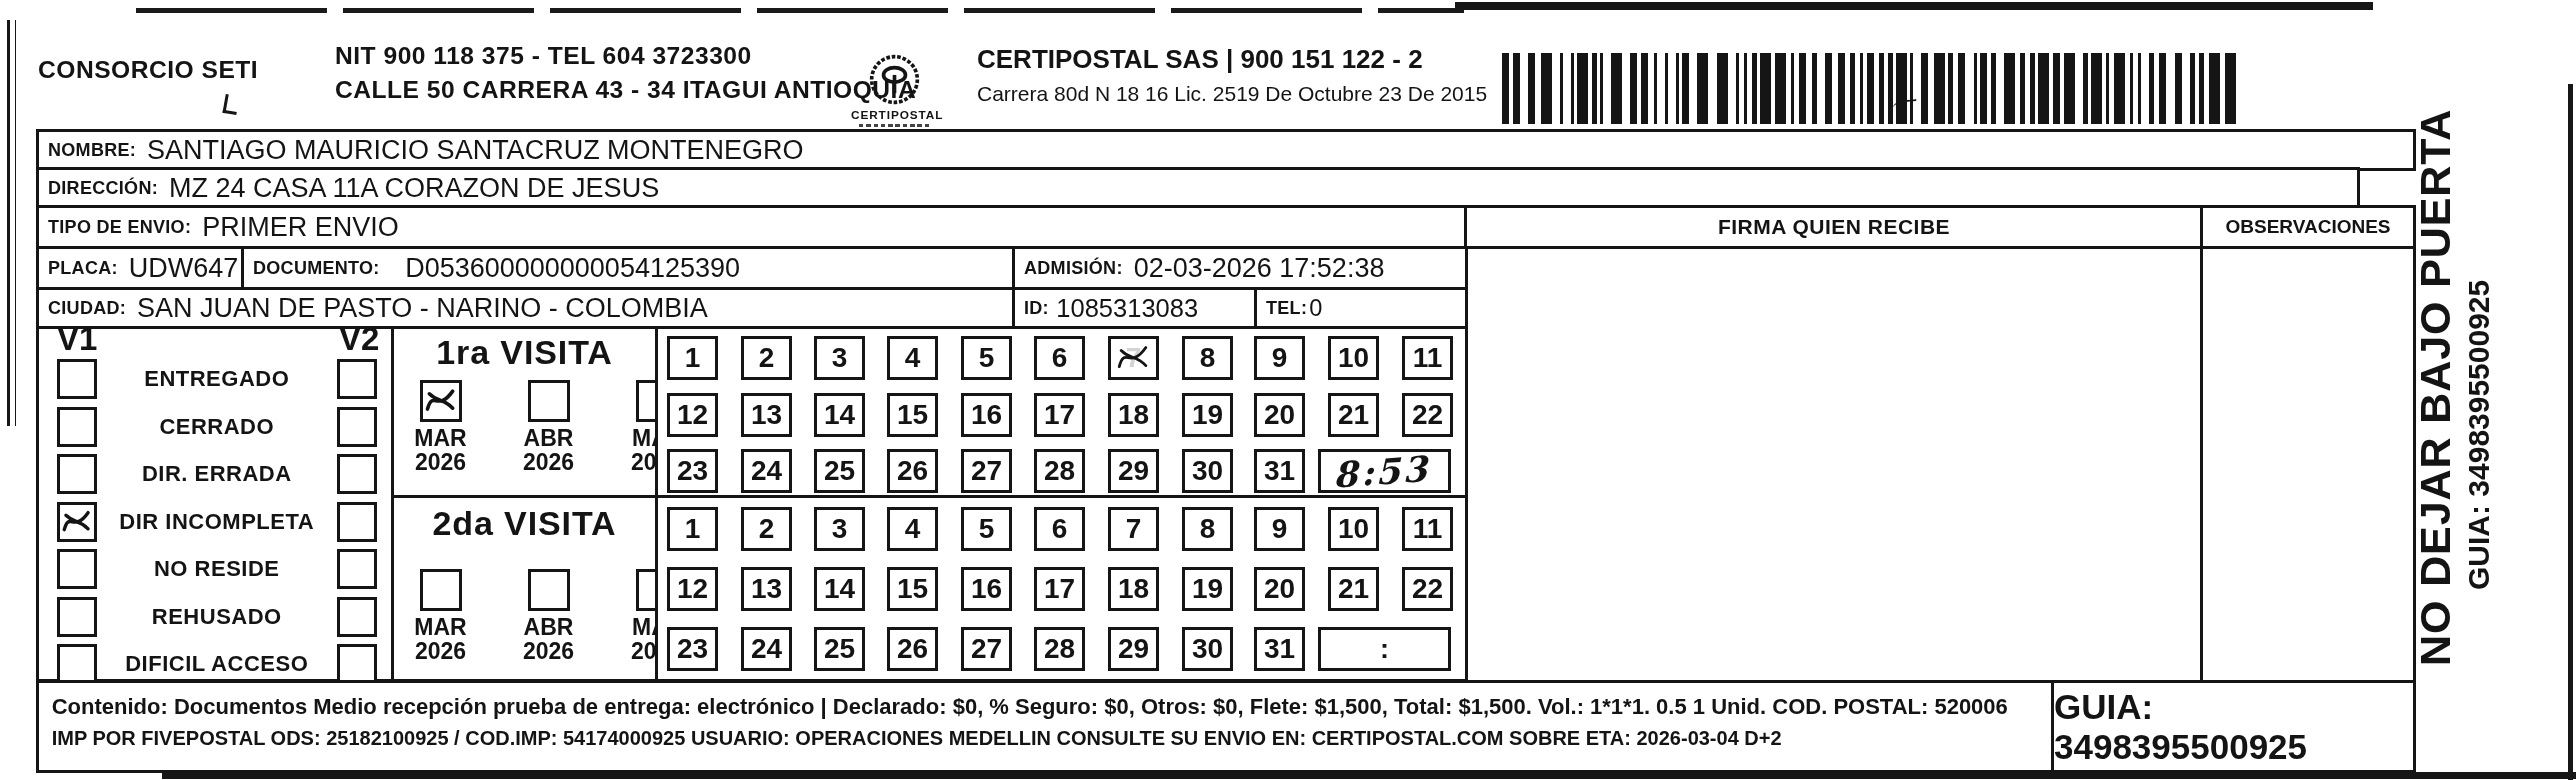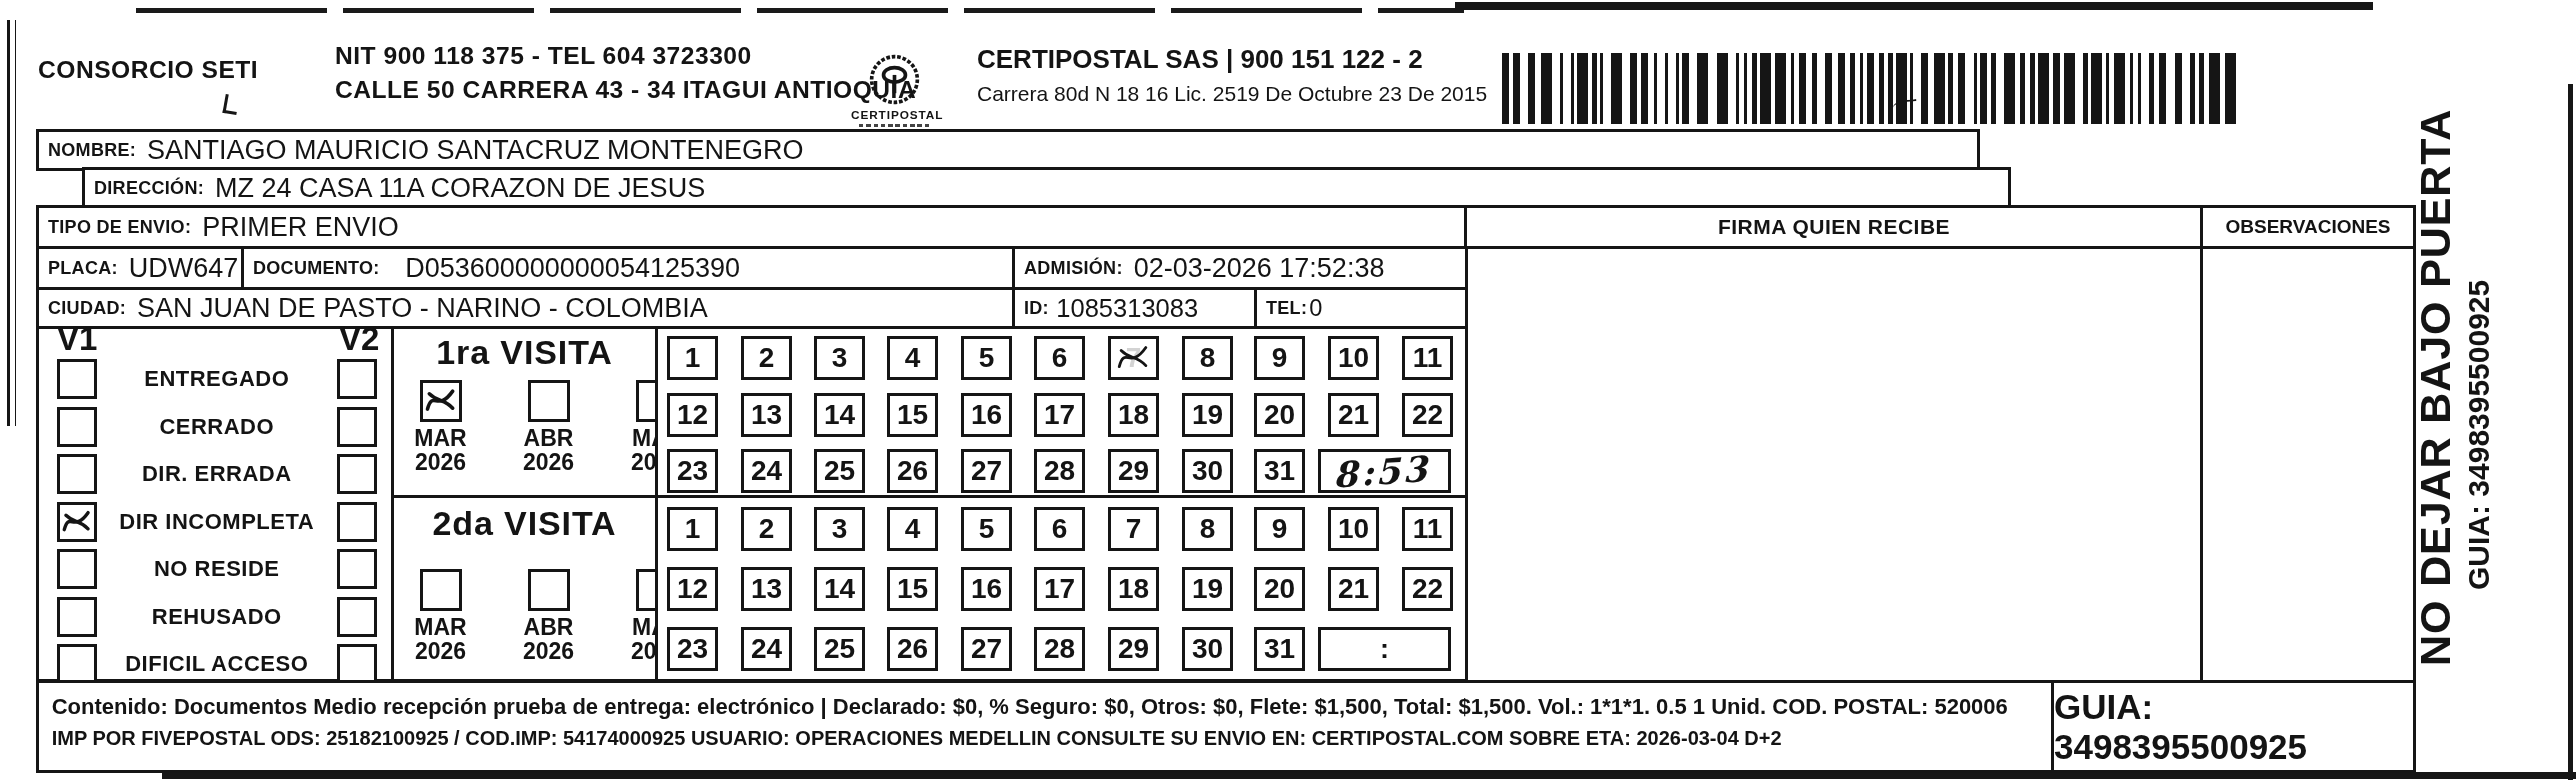--- a/index.html
+++ b/index.html
@@ -120,25 +120,25 @@
       <div style="position:absolute;left:636px;top:0;width:2.7px;height:71px;background:#151515"></div>
       <div style="position:absolute;left:647px;top:0;width:4.5px;height:71px;background:#151515"></div>
       <div style="position:absolute;left:657px;top:0;width:7.3px;height:71px;background:#151515"></div>
       <div style="position:absolute;left:673px;top:0;width:7.3px;height:71px;background:#151515"></div>
       <div style="position:absolute;left:688px;top:0;width:4.5px;height:71px;background:#151515"></div>
       <div style="position:absolute;left:697px;top:0;width:4.5px;height:71px;background:#151515"></div>
       <div style="position:absolute;left:707px;top:0;width:11px;height:71px;background:#151515"></div>
       <div style="position:absolute;left:723px;top:0;width:11px;height:71px;background:#151515"></div>
     </div>
 
-  <div class="cell frow" style="left:36px;top:129px;width:1944px;height:42px;">
+  <div class="cell frow" style="left:36px;top:129px;width:2380px;height:42px;">
     <span class="lbl">NOMBRE:</span>
     <span class="val">SANTIAGO MAURICIO SANTACRUZ MONTENEGRO</span>
   </div>
-  <div class="cell frow" style="left:36px;top:167px;width:1929px;height:42px;margin-left:46px;">
+  <div class="cell frow" style="left:36px;top:167px;width:2324px;height:42px;">
     <span class="lbl">DIRECCIÓN:</span>
     <span class="val">MZ 24 CASA 11A CORAZON DE JESUS</span>
   </div>
   <div class="cell frow" style="left:36px;top:205px;width:1431px;height:44px;">
     <span class="lbl">TIPO DE ENVIO:</span>
     <span class="val">PRIMER ENVIO</span>
   </div>
 
   <div class="cell ctr" style="left:1464px;top:205px;width:740px;height:44px;">
     <span style="font-size:21px;font-weight:bold;letter-spacing:0.5px;">FIRMA QUIEN RECIBE</span>

